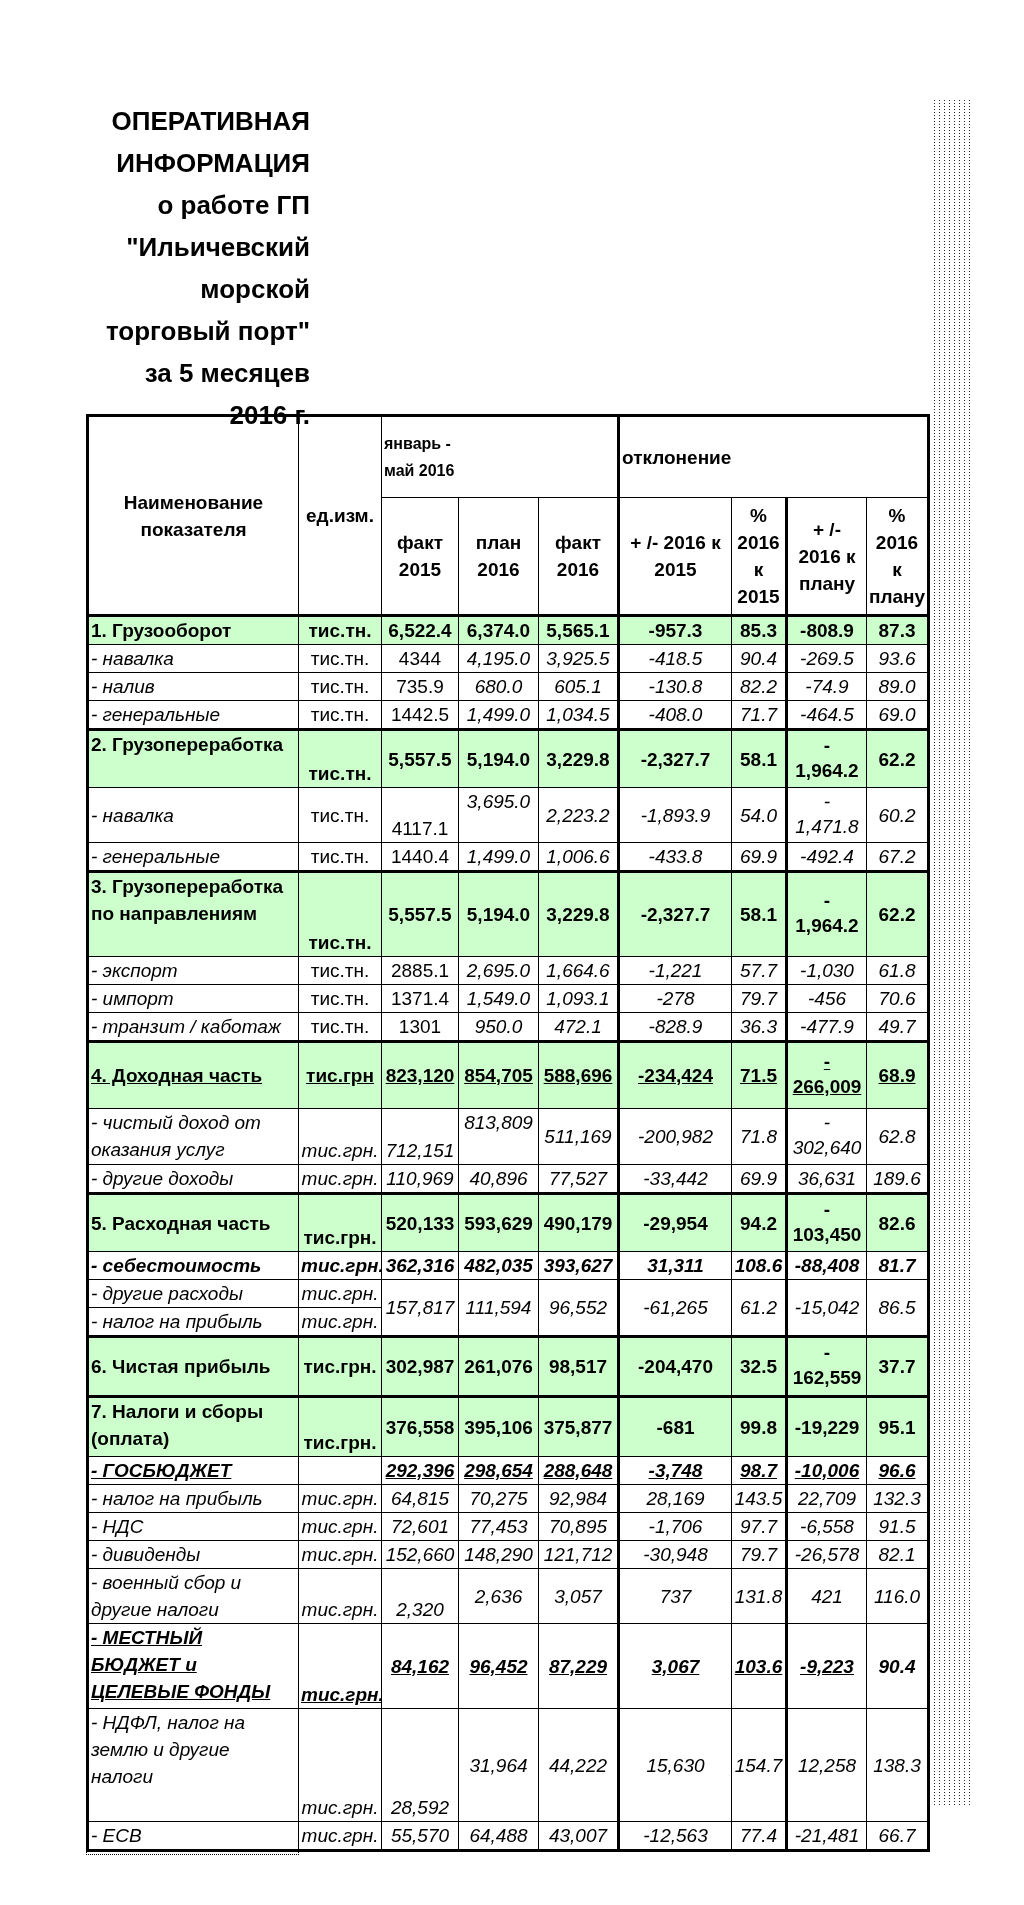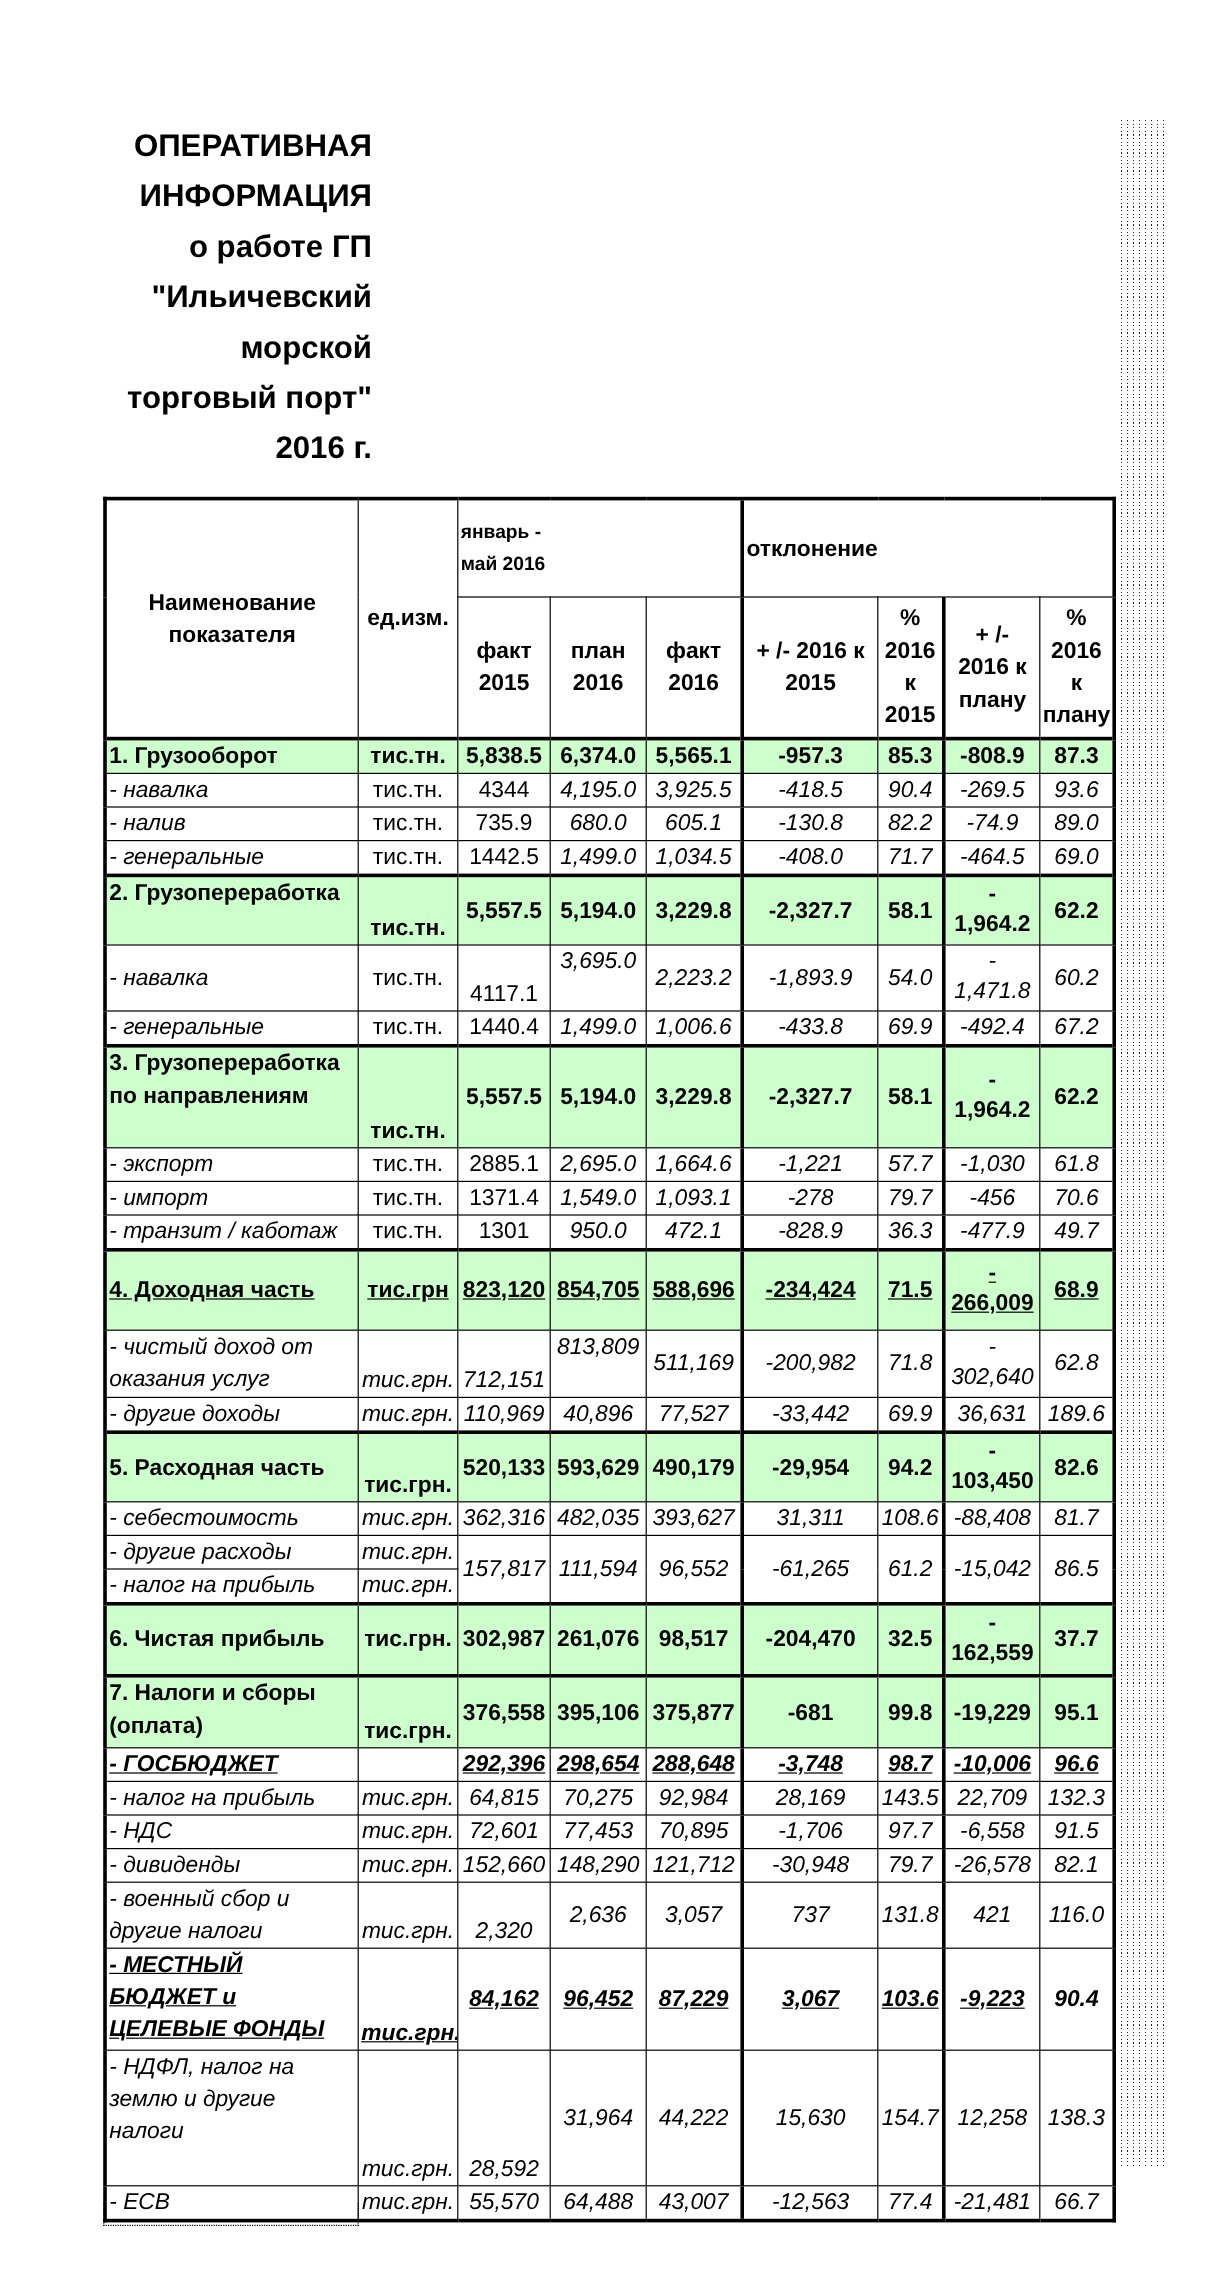--- a/index.html
+++ b/index.html
@@ -40,20 +40,21 @@
 </head>
 <body>
 
 <div class="title">
   <div>ОПЕРАТИВНАЯ</div>
   <div>ИНФОРМАЦИЯ</div>
   <div>о работе ГП</div>
   <div>"Ильичевский</div>
   <div>морской</div>
   <div>торговый порт"</div>
+  <div>за 5 месяцев</div>
   <div>2016 г.</div>
 </div>
 
 <div class="gridstrip"></div>
 
 <table class="report">
   <colgroup>
     <col style="width:211px">
       <col style="width:83px">
       <col style="width:77px">
@@ -80,21 +81,21 @@
     <td class="hdr wrap thick-l">+ /- 2016 к 2015</td>
     <td class="hdr wrap">% 2016 к 2015</td>
     <td class="hdr wrap thick-l">+ /- 2016 к плану</td>
     <td class="hdr wrap thick-r">% 2016 к плану</td>
   </tr>
   </tbody>
     <tbody id="body-rows">
       <tr class="green" style="height: 29px;">
         <td class="b thick-t thick-l l vm">1. Грузооборот</td>
         <td class="thick-t c vm b">тис.тн.</td>
-        <td class="b thick-t c vm">5,838.5</td>
+        <td class="b thick-t c vm">6,522.4</td>
         <td class="b thick-t c vm">6,374.0</td>
         <td class="b thick-t c vm">5,565.1</td>
         <td class="b thick-t c vm thick-l">-957.3</td>
         <td class="b thick-t c vm">85.3</td>
         <td class="b thick-t c vm thick-l">-808.9</td>
         <td class="b thick-t c vm thick-r">87.3</td>
       </tr>
       <tr style="height: 27px;">
         <td class="i thick-l l vm"> - навалка</td>
         <td class="c vm">тис.тн.</td>
@@ -260,21 +261,21 @@
         <td class="b thick-t c vm">593,629</td>
         <td class="b thick-t c vm">490,179</td>
         <td class="b thick-t c vm thick-l">-29,954</td>
         <td class="b thick-t c vm">94.2</td>
         <td class="b thick-t c vm thick-l" style="white-space: normal; word-break: break-all;">
           <div style="line-height: 22px;">-</div>
           <div>103,450</div>
         </td>
         <td class="b thick-t c vm thick-r">82.6</td>
       </tr>
-      <tr style="height: 28px;">
+      <tr style="height: 28px; font-weight: bold;">
         <td class="i thick-l l vm"> - себестоимость</td>
         <td class="c vm i">тис.грн.</td>
         <td class="i c vm">362,316</td>
         <td class="i c vm">482,035</td>
         <td class="i c vm">393,627</td>
         <td class="i c vm thick-l">31,311</td>
         <td class="i c vm">108.6</td>
         <td class="i c vm thick-l">-88,408</td>
         <td class="i c vm thick-r">81.7</td>
       </tr>

